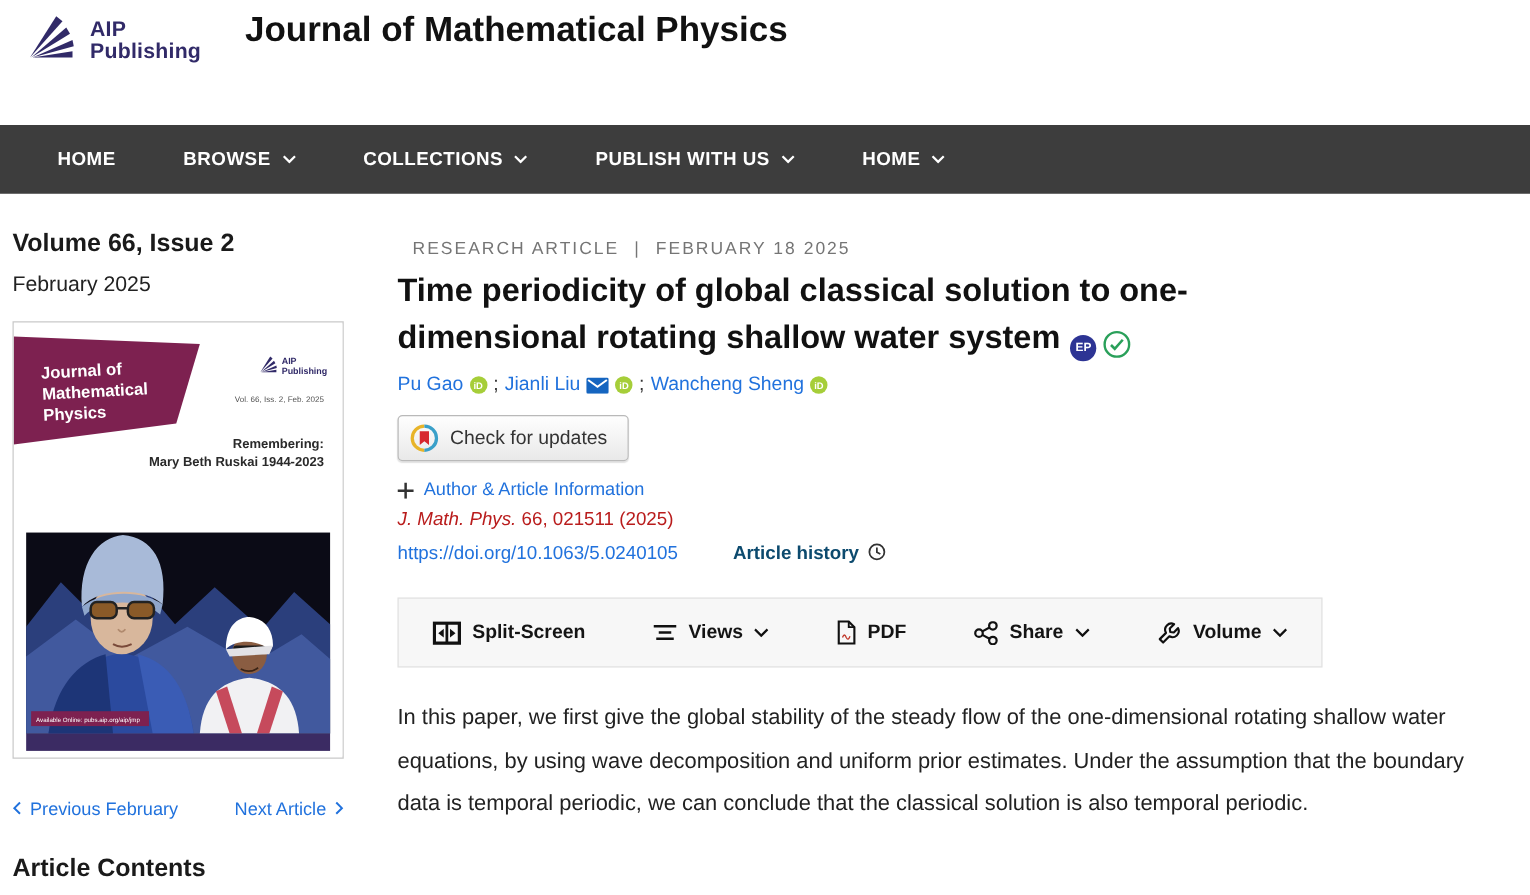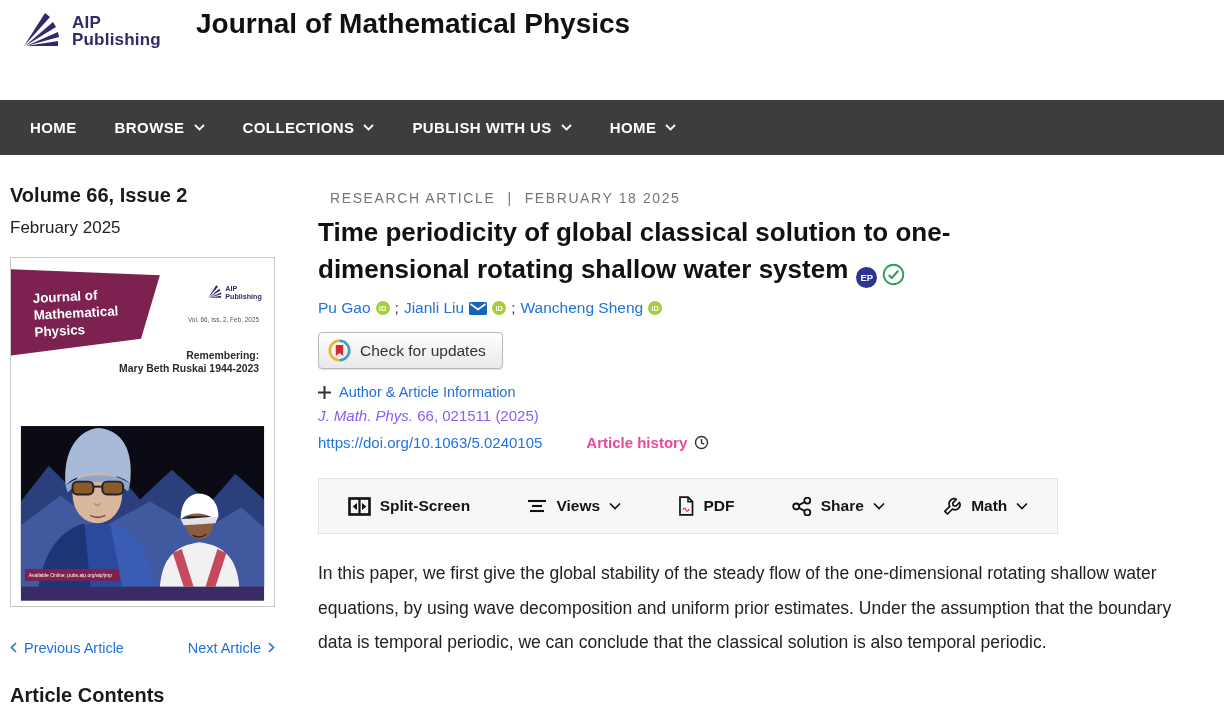--- a/index.html
+++ b/index.html
@@ -9,21 +9,21 @@
   
   .header { position:absolute; left:0; top:0; width:1224px; height:100px; background:#fff; }
   .brand { position:absolute; left:22px; top:10px; display:flex; align-items:center; gap:8px; }
   .brand-text { line-height:17px; font-weight:bold; font-size:17px; color:#312a68; letter-spacing:.2px; }
   .journal-title { position:absolute; left:196px; top:8px; font-size:28px; font-weight:bold; color:#111; }
 
   
   .nav { position:absolute; left:0; top:100px; width:1224px; height:55px; background:#3d3d3d;
     display:flex; align-items:center; padding-left:30px; gap:38px; }
   .nav-item { display:flex; align-items:center; gap:9px; color:#fff; font-size:15px;
-    font-weight:bold; letter-spacing:.4px; cursor:pointer; }
+    font-weight:bold; letter-spacing:.4px; cursor:pointer;margin-left:16px; }
   .nav-item svg { display:block; }
 
   
   .issue-heading { position:absolute; left:10px; top:184px; font-size:20px; font-weight:bold; }
   .issue-date { position:absolute; left:10px; top:218px; font-size:17px; color:#222; }
   .cover { position:absolute; left:10px; top:257px; width:265px; height:350px;
     border:1px solid #c9c9c9; background:#fff; }
   .cover svg { display:block; }
   .prevnext { position:absolute; left:10px; top:640px; width:265px; display:flex;
     justify-content:space-between; align-items:center; }
@@ -44,25 +44,25 @@
   .orcid { width:14px; height:14px; border-radius:50%; background:#a6ce39; color:#fff;
     font-size:7.5px; font-weight:bold; display:inline-flex; align-items:center;
     justify-content:center; cursor:pointer; }
   .sep { color:#333; }
   .check-btn { position:absolute; left:318px; top:332px; display:inline-flex; align-items:center;
     gap:9px; padding:6px 16px 6px 9px; border:1px solid #b9b9b9; border-radius:4px;
     background:linear-gradient(#fefefe,#e9e9e9); font-size:15.5px; color:#333; cursor:pointer;
     box-shadow:0 1px 1px rgba(0,0,0,.12); }
   .author-info { position:absolute; left:318px; top:384px; display:flex; align-items:center;
     gap:8px; font-size:14.5px; color:#2172dd; cursor:pointer; }
-  .citation { position:absolute; left:318px; top:407px; font-size:15px; color:#8b5cf6; }
+  .citation { position:absolute; left:318px; top:407px; font-size:15px; color:#b91c1c; }
   .citation .jrn { font-style:italic; }
   .doi-row { position:absolute; left:318px; top:434px; display:flex; align-items:center; gap:44px; }
   .doi-link { font-size:15px; color:#2172dd; cursor:pointer; }
-  .history { display:flex; align-items:center; gap:7px; font-size:15px; font-weight:bold; color:#ec4899; cursor:pointer; }
+  .history { display:flex; gap:7px; font-size:15px; font-weight:bold; color:#0c4a6e; cursor:pointer; }
 
   .toolbar { position:absolute; left:318px; top:478px; width:740px; height:56px;
     background:#f7f7f7; border:1px solid #e2e2e2; display:flex; align-items:center;
     justify-content:space-around; }
   .tool { display:flex; align-items:center; gap:9px; font-size:15.5px; font-weight:bold;
     color:#141414; cursor:pointer; }
   .tool svg { display:block; }
 
   .abstract { position:absolute; left:318px; top:556px; width:882px; font-size:17.5px;
     line-height:34.5px; color:#222; }
@@ -192,21 +192,21 @@
     </g>
     <rect x="10" y="330" width="245" height="14" fill="#3b2b63"></rect>
   </svg>
 </div>
 
 <div class="prevnext">
   <span class="pn-link">
     <span><svg width="7" height="11">
           <polyline points="6,1 1.5,5.5 6,10" fill="none" stroke="#2172dd" stroke-width="1.6"></polyline>
         </svg></span>
-    <span>Previous Article</span>
+    <span>Previous February</span>
   </span>
   <span class="pn-link">
     <span>Next Article</span>
     <span><svg width="7" height="11">
           <polyline points="1,1 5.5,5.5 1,10" fill="none" stroke="#2172dd" stroke-width="1.6"></polyline>
         </svg></span>
   </span>
 </div>
 
 <div class="contents-heading">Article Contents</div>
@@ -340,21 +340,21 @@
           <polyline points="1,1.5 6,6.5 11,1.5" fill="none" stroke="#111" stroke-width="1.7"></polyline>
         </svg>
       </span>
   </div>
   <div class="tool">
     <span>
       <svg width="20" height="20" viewBox="0 0 20 20">
         <path d="M5.5,18 L10.5,13 A5,5 0 0 0 17.5,6.5 L14,10 L11.2,9.6 L10.8,6.8 L14.3,3.3 A5,5 0 0 0 7.8,10.3 L2.8,15.3 Z" fill="none" stroke="#111" stroke-width="1.7" stroke-linejoin="round"></path>
       </svg>
     </span>
-    <span>Math</span>
+    <span>Volume</span>
     <span>
         <svg width="12" height="8">
           <polyline points="1,1.5 6,6.5 11,1.5" fill="none" stroke="#111" stroke-width="1.7"></polyline>
         </svg>
       </span>
   </div>
 </div>
 
 <p class="abstract">In this paper, we first give the global stability of the steady flow of the one-dimensional rotating shallow water equations, by using wave decomposition and uniform prior estimates. Under the assumption that the boundary data is temporal periodic, we can conclude that the classical solution is also temporal periodic.</p>
 

